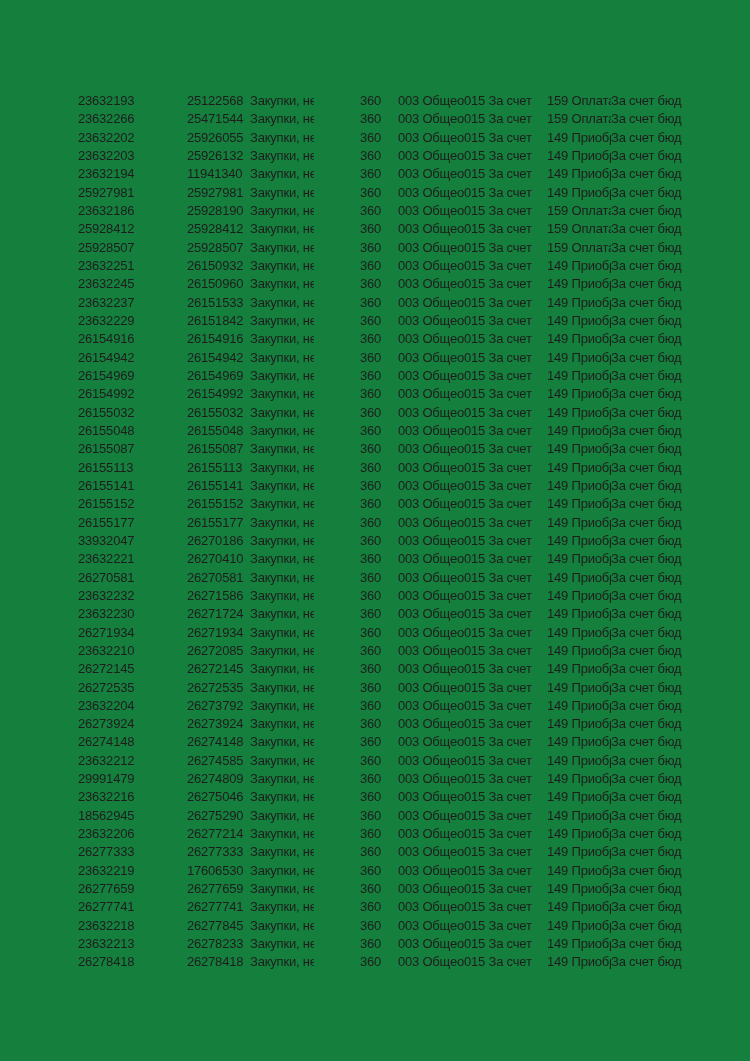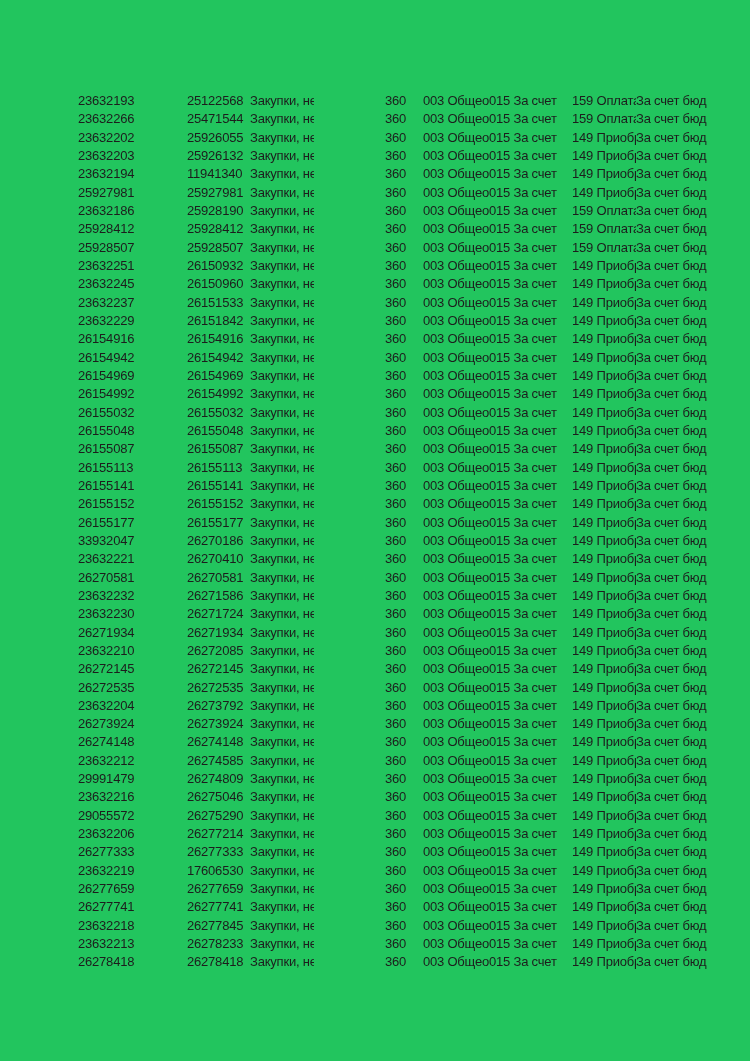--- a/index.html
+++ b/index.html
@@ -10,21 +10,21 @@
   body {
     width: 750px;
     height: 1061px;
     position: relative;
     overflow: hidden;
     font-family: "Liberation Sans", "DejaVu Sans", sans-serif;
   }
   .page {
     position: absolute;
     inset: 0;
-    background: #22c55e;
+    background: #15803d;
   }
   .records-table {
     position: absolute;
     left: 78px;
     top: 92px;
   }
   .row {
     display: flex;
     height: 18.33px;
     line-height: 18.33px;
@@ -34,21 +34,21 @@
     letter-spacing: -0.2px;
   }
   .cell {
     flex: 0 0 auto;
     overflow: hidden;
   }
   .c1 { width: 69px; }
   .c2 { width: 63px; margin-left: 40px; }
   .c3 { width: 64px; }
   .spacer { width: 46px; }
-  .c4 { width: 29px; margin-left: 25px; }
+  .c4 { width: 29px; }
   .c5 { width: 75px; text-align: right; }
   .c6 { width: 83px; }
   .c7 { width: 64px; }
   .c8 { width: 80px; }
 </style>
 </head>
 <body>
 
 <main class="page">
   <div class="records-table" id="records-table">
@@ -475,21 +475,21 @@
         <span class="cell c2">26275046</span>
         <span class="cell c3">Закупки, не</span>
         <span class="cell spacer"></span>
         <span class="cell c4">360</span>
         <span class="cell c5">003 Общео</span>
         <span class="cell c6">015 За счет</span>
         <span class="cell c7">149 Приобр</span>
         <span class="cell c8">За счет бюд</span>
       </div>
       <div class="row">
-        <span class="cell c1">29055572</span>
+        <span class="cell c1">18562945</span>
         <span class="cell c2">26275290</span>
         <span class="cell c3">Закупки, не</span>
         <span class="cell spacer"></span>
         <span class="cell c4">360</span>
         <span class="cell c5">003 Общео</span>
         <span class="cell c6">015 За счет</span>
         <span class="cell c7">149 Приобр</span>
         <span class="cell c8">За счет бюд</span>
       </div>
       <div class="row">

